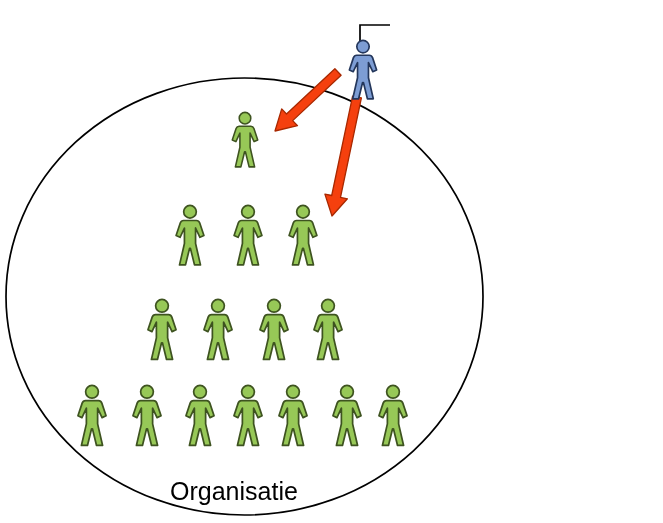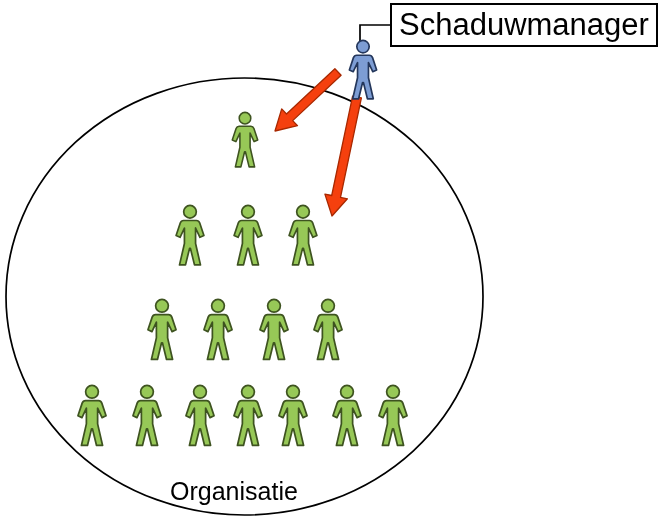--- a/index.html
+++ b/index.html
@@ -120,19 +120,16 @@
           <circle cx="20" cy="6.3" r="5.9"></circle>
           <path d="M14,14.5 L26,14.5 C27.5,14.5 28.6,15.4 29.1,16.8 L33,28.5 L29.3,30.2 L25.2,21.5 L25.2,36 L29.8,56 L24.2,56 L20.4,40.5 L19.6,40.5 L15.8,56 L10.2,56 L14.8,36 L14.8,21.5 L10.7,30.2 L7,28.5 L10.9,16.8 C11.4,15.4 12.5,14.5 14,14.5 Z" stroke-linejoin="round"></path>
         </g>
         <g transform="translate(342,40) scale(1.05)" fill="#7D9DD4" stroke="#24375C" stroke-width="1.6">
           <circle cx="20" cy="6.3" r="5.9"></circle>
           <path d="M14,14.5 L26,14.5 C27.5,14.5 28.6,15.4 29.1,16.8 L33,28.5 L29.3,30.2 L25.2,21.5 L25.2,36 L29.8,56 L24.2,56 L20.4,40.5 L19.6,40.5 L15.8,56 L10.2,56 L14.8,36 L14.8,21.5 L10.7,30.2 L7,28.5 L10.9,16.8 C11.4,15.4 12.5,14.5 14,14.5 Z" stroke-linejoin="round"></path>
         </g>
       </g>
   </svg>
 
-  <div class="manager-label-box">
-    <span>Schaduwmanager</span>
-  </div>
 
   <div class="org-label">Organisatie</div>
 
 </div>
 
 </body></html>

